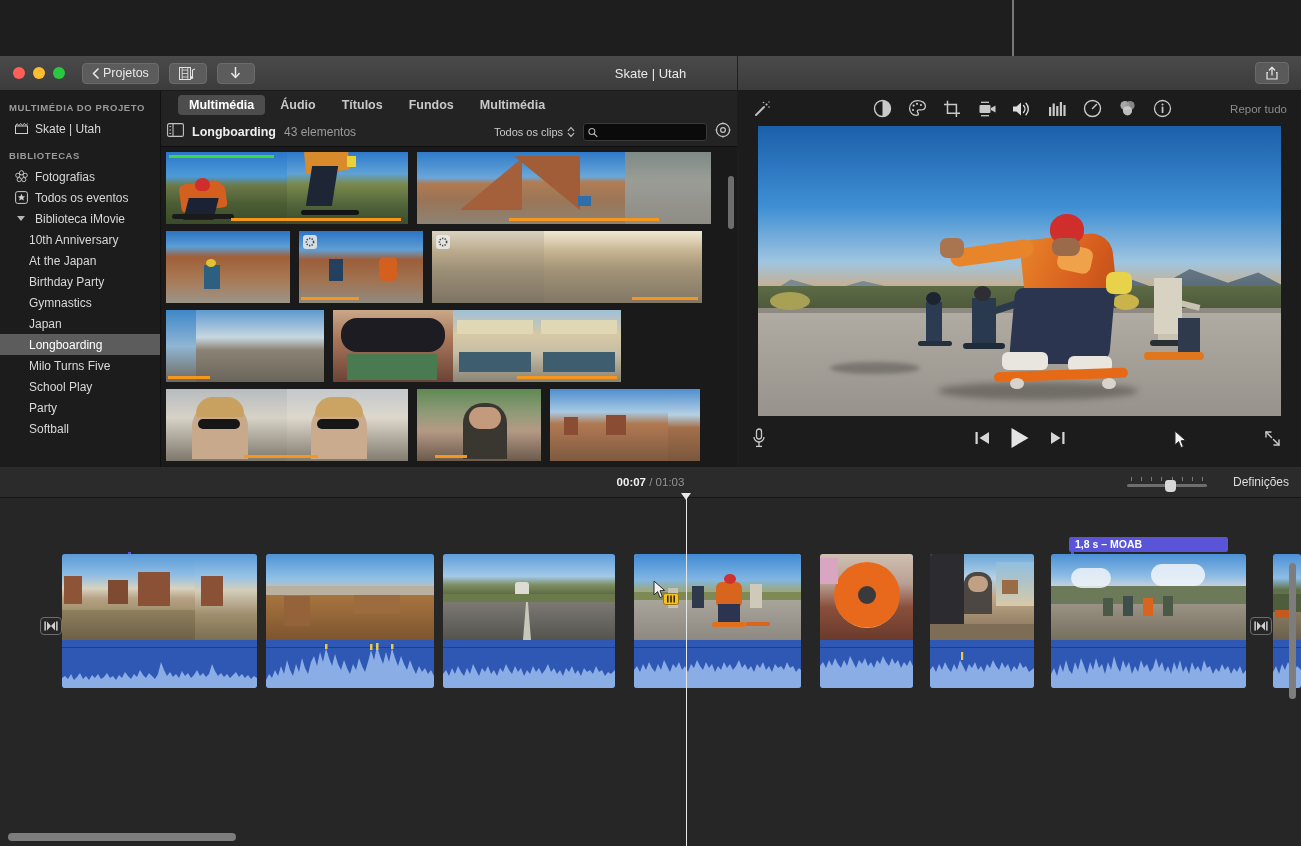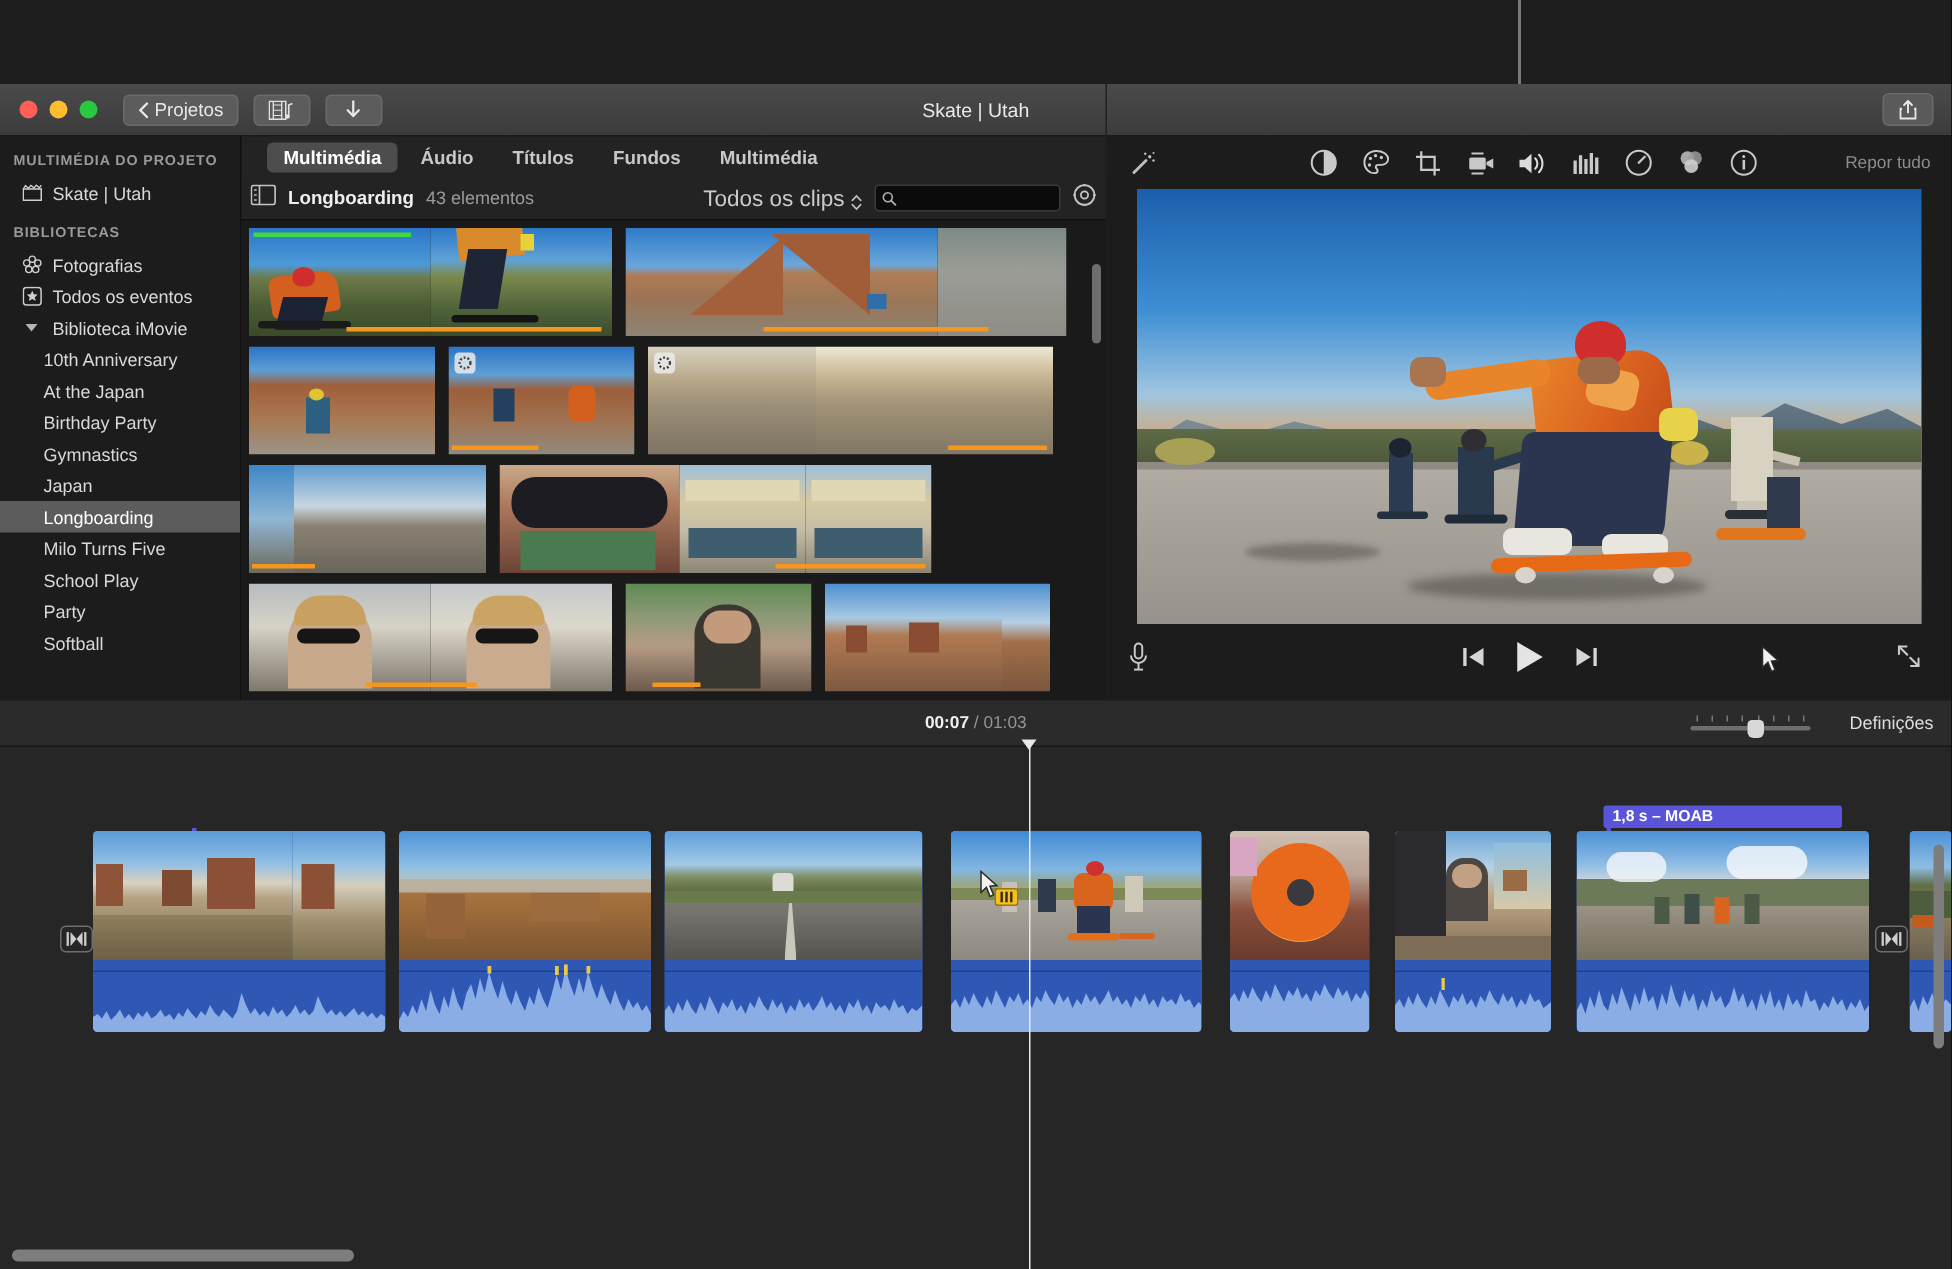--- a/index.html
+++ b/index.html
@@ -74,21 +74,21 @@
   .disc.open { border-left: 4px solid transparent; border-right: 4px solid transparent; border-top: 5.5px solid #b5b5b5; border-bottom: none; }
 
   
   .browser { position: absolute; left: 161px; top: 118px; width: 576px; height: 349px; background: #1a1a1a; }
   .br-toolbar {
     height: 29px; background: #232323; display: flex; align-items: center;
     padding: 0 6px; border-bottom: 1px solid #0f0f0f; gap: 8px;
   }
   .br-title { font-size: 12.5px; color: #efefef; font-weight: bold; }
   .br-count { font-size: 12px; color: #9b9b9b; }
-  .br-filter { margin-left: auto; font-size: 15px; color: #cacaca; display: flex; align-items: flex-end; gap: 4px; }
+  .br-filter { margin-left: auto; font-size: 11px; color: #cacaca; display: flex; align-items: flex-end; gap: 4px; }
   .searchbox {
     width: 124px; height: 18px; background: #0b0b0b; border: 1px solid #3a3a3a;
     border-radius: 3px; display: flex; align-items: center; padding: 0 4px; gap: 4px;
   }
   .searchbox input {
     background: transparent; border: none; outline: none; color: #ddd;
     font-size: 11px; width: 100%; font-family: "Liberation Sans", sans-serif;
   }
   .grid { position: relative; height: 320px; overflow: hidden; padding: 5px 4px 0 5px; }
   .grow { display: flex; gap: 9px; margin-bottom: 7px; height: 72px; }

